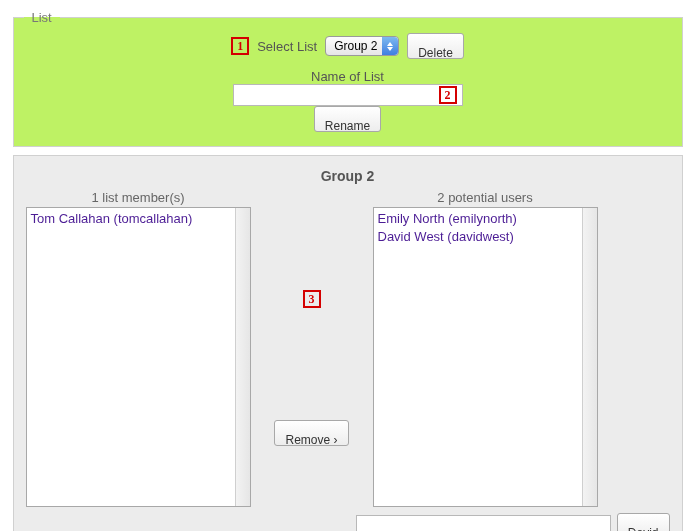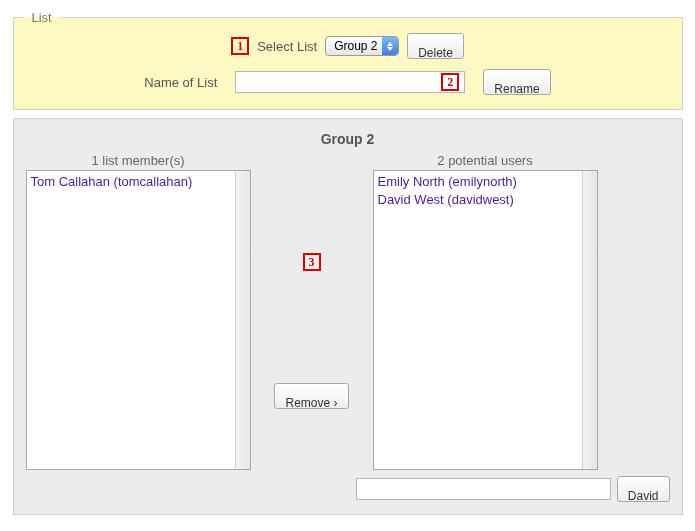--- a/index.html
+++ b/index.html
@@ -8,41 +8,42 @@
     padding: 10px;
     background: #fff;
     font-family: "Helvetica Neue", Arial, sans-serif;
     font-size: 13px;
     color: #444;
     width: 695px;
   }
   fieldset.list-fs {
     width: 670px;
     margin: 0 auto 8px auto;
-    background: #fef9c3;
+    background: #bef264;
     border: 1px solid #d0d0d0;
     padding: 8px 10px 14px 10px;
   }
   fieldset.list-fs legend {
     padding: 0 8px;
     color: #777;
     font-size: 13px;
   }
   .row1 {
     display: flex;
     align-items: center;
     justify-content: center;
     gap: 8px;
     margin-bottom: 10px;
   }
   .row2 {
     display: flex;
     align-items: center;
     justify-content: center;
-    gap: 18px;
+    gap: 0;
+    flex-direction: column;
   }
   .callout {
     display: inline-flex;
     align-items: center;
     justify-content: center;
     width: 18px;
     height: 18px;
     border: 2px solid #d40000;
     color: #d40000;
     font-weight: bold;

